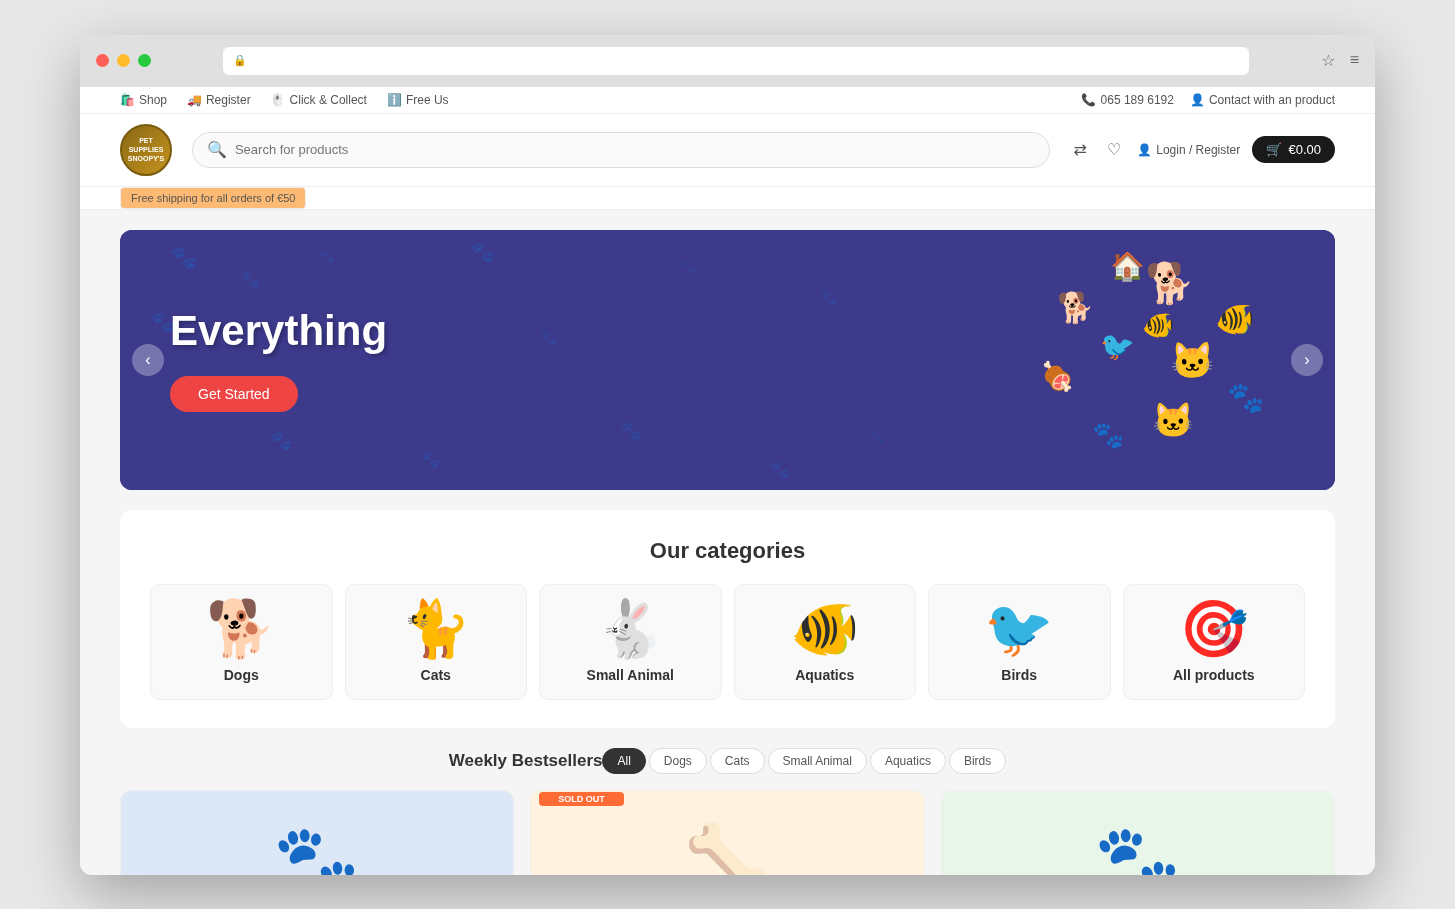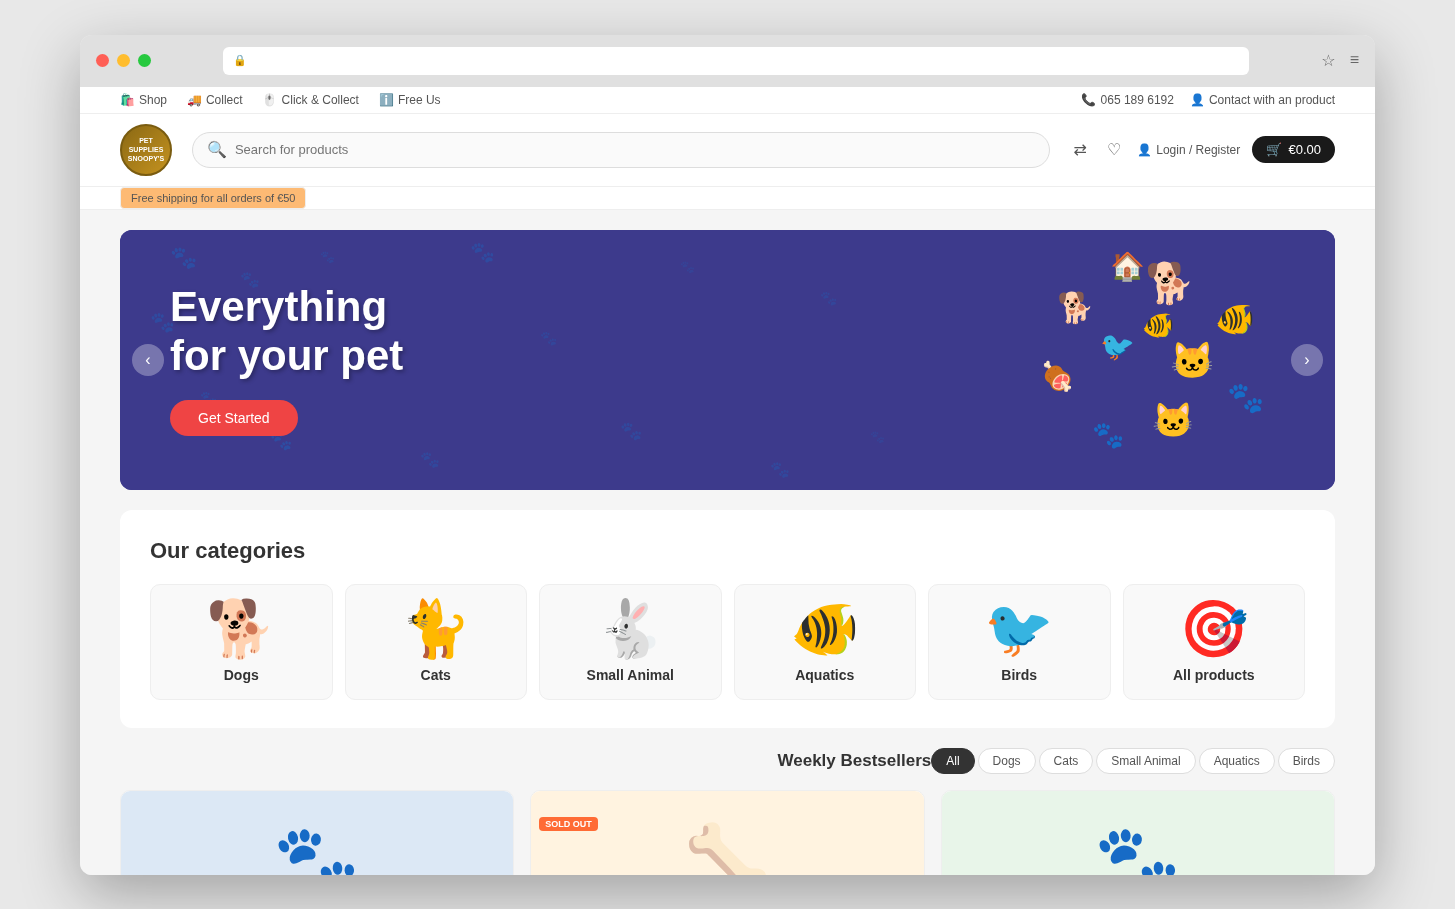--- a/index.html
+++ b/index.html
@@ -260,21 +260,21 @@
       align-items: center;
       justify-content: center;
     }
     
     .categories-section {
       margin: 0 40px 20px;
       background: #fff;
       border-radius: 12px;
       padding: 28px 30px;
     }
-    .section-header { margin-bottom: 20px; }
+    .section-header { text-align: center; margin-bottom: 20px; }
     .section-title { font-size: 22px; font-weight: 600; color: #333; }
     .section-subtitle { font-size: 13px; color: #888; margin-top: 4px; }
     .categories-grid {
       display: grid;
       grid-template-columns: repeat(6, 1fr);
       gap: 12px;
     }
     .category-card {
       background: #f9f9f9;
       border-radius: 10px;
@@ -284,21 +284,21 @@
       border: 1px solid #eee;
       transition: box-shadow 0.2s;
     }
     .category-emoji { font-size: 56px; line-height: 1; margin-bottom: 10px; display: block; }
     .category-name { font-size: 14px; font-weight: 600; color: #333; }
     
     .bestsellers-section { margin: 0 40px 20px; }
     .bestsellers-header {
       display: flex;
       align-items: center;
-      justify-content: flex-end;
+      justify-content: center;
       margin-bottom: 16px;
     }
     .bestsellers-title { font-size: 17px; font-weight: 700; color: #333; }
     .filter-tabs { display: flex; gap: 3px; }
     .filter-tab {
       padding: 5px 14px;
       border-radius: 16px;
       font-size: 12px;
       cursor: pointer;
       border: 1px solid #ddd;
@@ -321,27 +321,27 @@
       height: 140px;
       background: #f5f5f5;
       position: relative;
       display: flex;
       align-items: center;
       justify-content: center;
       font-size: 60px;
     }
     .sold-out-badge {
       position: absolute;
-      top: 26px;
+      top: 1px;
       left: 8px;
       background: #ff6b35;
       color: white;
       font-size: 9px;
       font-weight: 700;
-      padding: 2px 6px;
+      padding: 2px 19px;
       border-radius: 4px;
     }
   </style>
 </head>
 <body>
 
 <div class="browser-window">
 
   <div class="browser-titlebar">
     <div class="traffic-lights">
@@ -361,21 +361,21 @@
   <div class="browser-content">
 
     <div class="top-bar">
       <div class="top-bar-left">
         <div class="top-bar-item">
           <span>🛍️</span>
           <span>Shop</span>
         </div>
         <div class="top-bar-item">
           <span>🚚</span>
-          <span>Collect</span>
+          <span>Register</span>
         </div>
         <div class="top-bar-item">
           <span>🖱️</span>
           <span>Click &amp; Collect</span>
         </div>
         <div class="top-bar-item">
           <span>ℹ️</span>
           <span>Free Us</span>
         </div>
       </div>
@@ -436,21 +436,20 @@
           <span style="position:absolute;top:30px;left:560px;color:rgba(180,160,220,0.2);font-size:12px;">🐾</span>
           <span style="position:absolute;top:230px;left:650px;color:rgba(180,160,220,0.3);font-size:16px;">🐾</span>
           <span style="position:absolute;top:60px;left:700px;color:rgba(180,160,220,0.25);font-size:14px;">🐾</span>
           <span style="position:absolute;top:200px;left:750px;color:rgba(180,160,220,0.2);font-size:12px;">🐾</span>
         </div>
       </div>
       <div class="hero-content">
         <div class="hero-text">
           <div class="hero-title">
             <div>Everything</div>
-            <div>for your pet</div>
           </div>
           <button class="hero-cta">Get Started</button>
         </div>
         <div class="hero-animals">
           <div style="position:relative;width:280px;height:220px;">
             <span style="position:absolute;top:10px;right:80px;font-size:40px;">🐕</span>
             <span style="position:absolute;top:50px;right:20px;font-size:32px;">🐠</span>
             <span style="position:absolute;top:0;right:130px;font-size:28px;">🏠</span>
             <span style="position:absolute;top:90px;right:60px;font-size:36px;">🐱</span>
             <span style="position:absolute;top:130px;right:10px;font-size:30px;">🐾</span>

